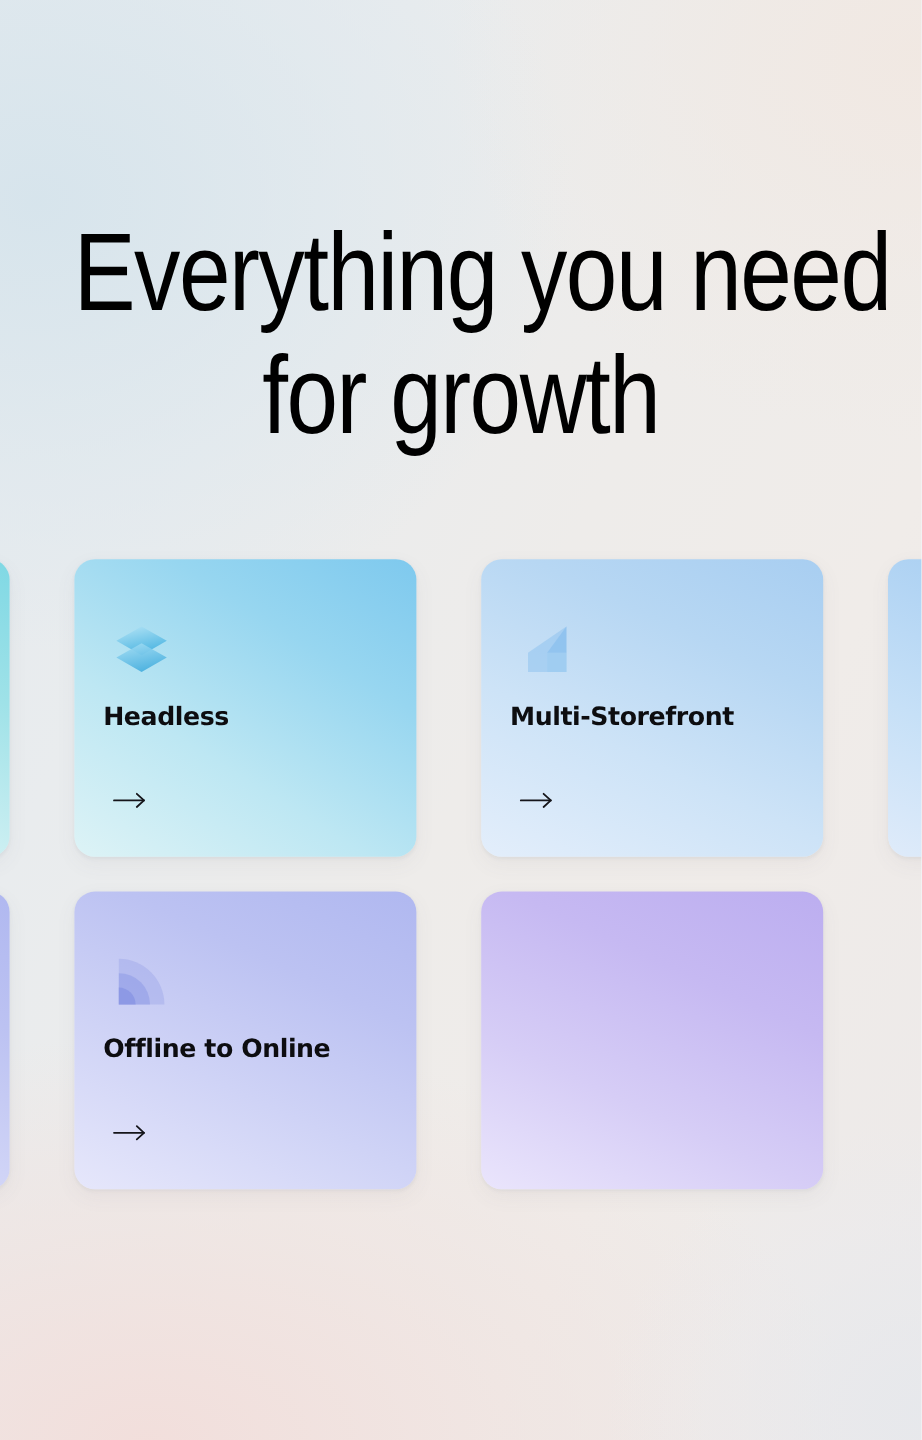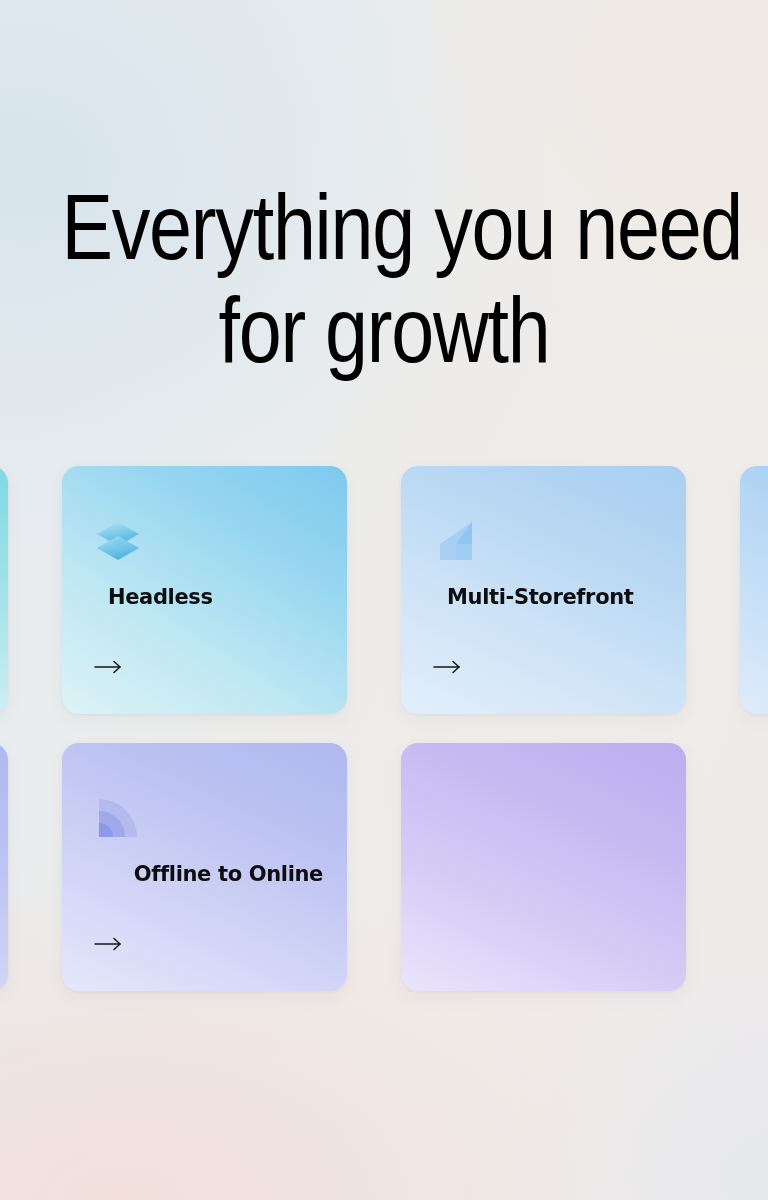--- a/index.html
+++ b/index.html
@@ -101,21 +101,21 @@
 
   .card-icon {
     position:absolute;
     left:33px; top:52px;
     width:46px; height:46px;
   }
   .card-icon svg { display:block; width:100%; height:100%; }
 
   .card-title {
     position:absolute;
-    left:46px;
+    left:24px;
     top:118px;
     width:215px;
     font-family:"DejaVu Sans","Liberation Sans", sans-serif;
     font-weight:700;
     font-size:21px;
     line-height:1.24;
     letter-spacing:-0.35px;
     color:#0d0d10;
   }
 
@@ -126,21 +126,21 @@
     width:30px; height:16px;
     color:#15151a;
   }
   .card-arrow svg { display:block; width:100%; height:100%; }
 
   
   .g-teal   { background:linear-gradient(205deg,#7fd8e4 0%,#9fe2e8 32%,#cdeff2 66%,#e7f7f8 100%); }
   .g-blue   { background:linear-gradient(212deg,#7ec9ee 0%,#97d6f0 30%,#bde7f3 64%,#ddf3f6 100%); }
   .g-sky    { background:linear-gradient(205deg,#a8cef1 0%,#b7d7f3 30%,#cde3f7 62%,#e3eefb 100%); }
   .g-sky2   { background:linear-gradient(205deg,#9cc6f0 0%,#aed2f3 32%,#c6e0f7 66%,#dfebfa 100%); }
-  .g-peri   { background:linear-gradient(205deg,#b0b8f0 0%,#bcc2f2 30%,#cfd3f6 62%,#e6e7fb 100%);text-align:right; }
+  .g-peri   { background:linear-gradient(205deg,#b0b8f0 0%,#bcc2f2 30%,#cfd3f6 62%,#e6e7fb 100%); }
   .g-violet { background:linear-gradient(205deg,#b8abee 0%,#c2b6f1 30%,#d3cbf5 62%,#e8e4fb 100%); }
   .g-violet2{ background:linear-gradient(205deg,#bcaef0 0%,#c6b9f2 32%,#d6cdf6 66%,#eae5fc 100%); }
 </style>
 </head>
 <body>
 
 <div id="stage">
 
   <div class="bg-layer bg-base"></div>
   <div class="bg-layer bg-cool"></div>

